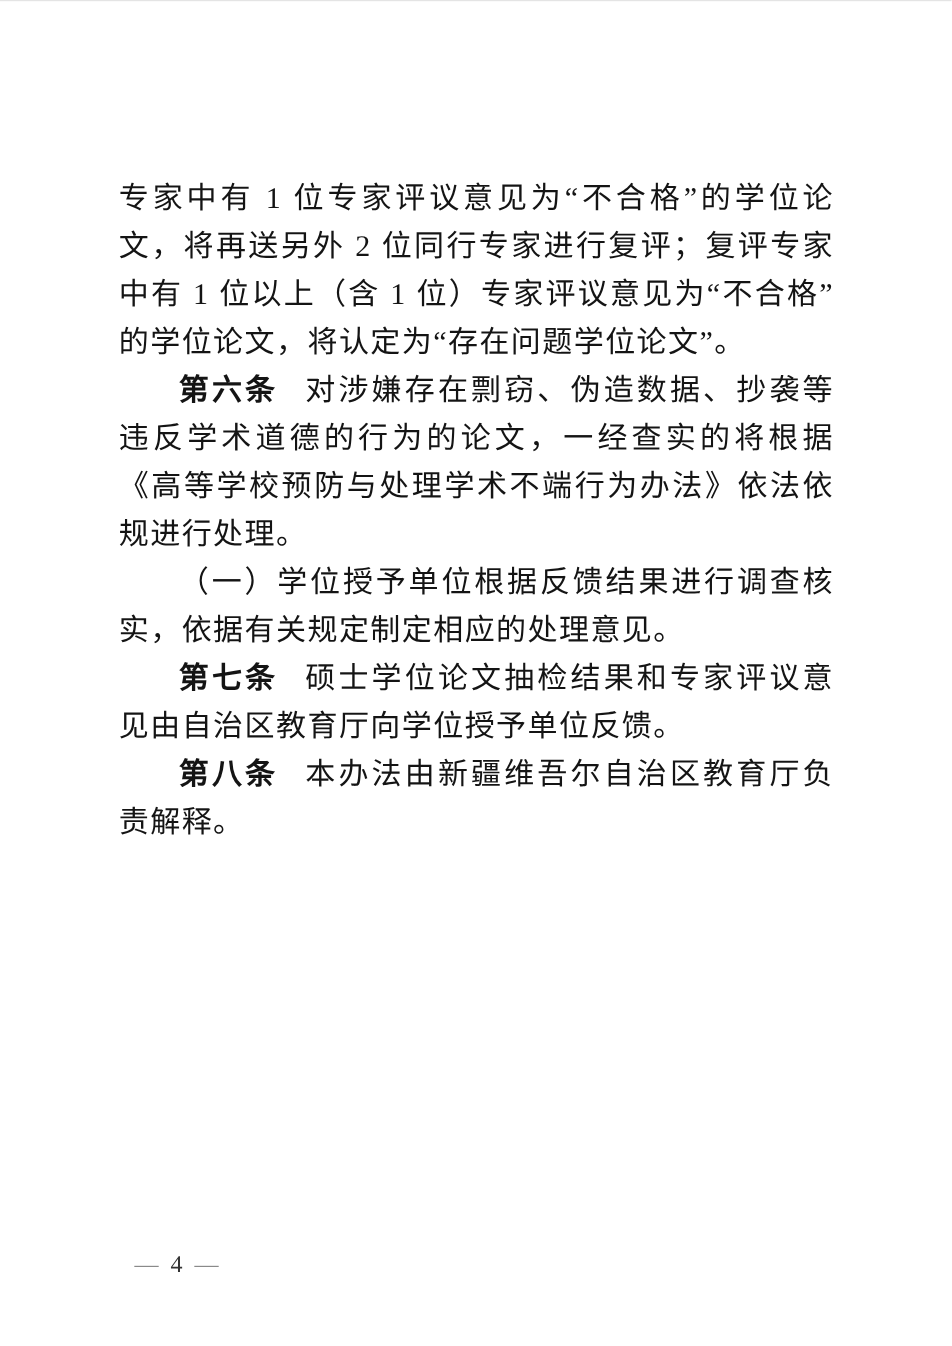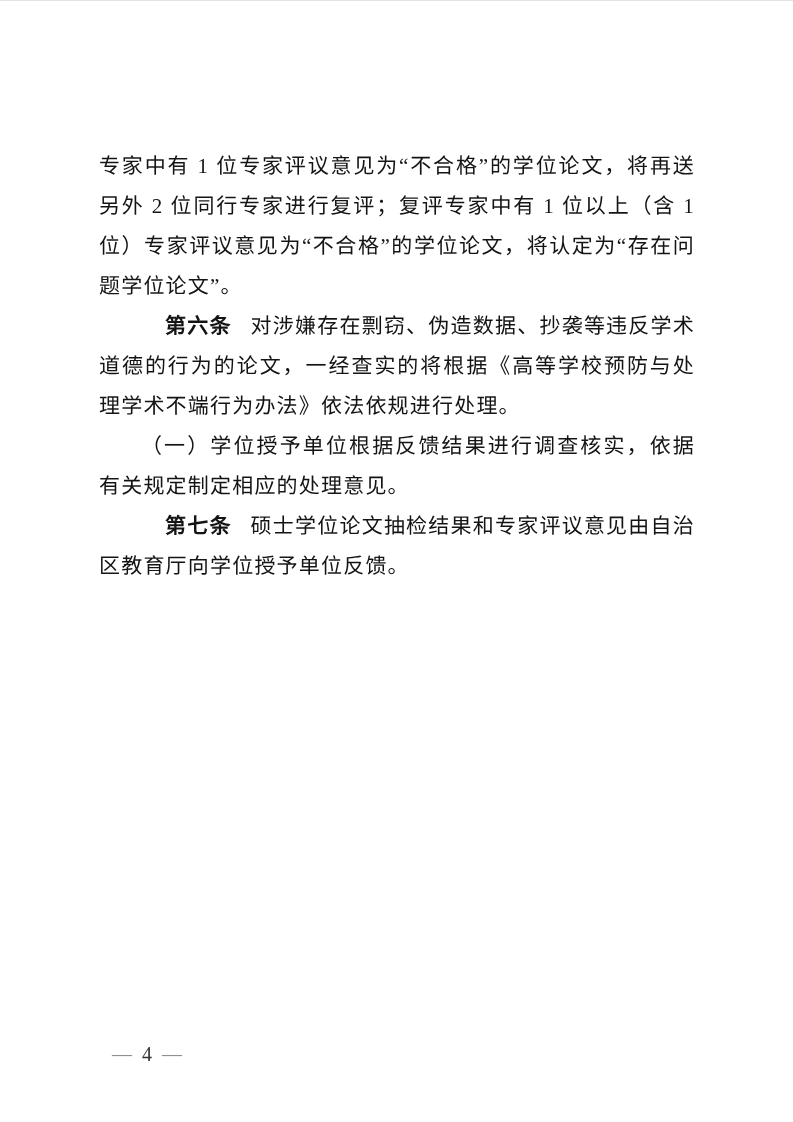--- a/index.html
+++ b/index.html
@@ -19,36 +19,35 @@
     top: 0; left: 0; right: 0;
     height: 1px;
     background: #e4e4e4;
   }
   .doc-content {
     position: absolute;
     top: 146px;
     left: 99px;
     width: 596px;
     color: #141414;
-    font-size: 21px;
+    font-size: 25px;
     line-height: 40px;
     letter-spacing: 1.2px;
     text-align: justify;
     text-justify: inter-ideograph;
   }
   .para {
     margin: 0;
   }
   .para.indent {
     text-indent: 2em;
   }
   .lead {
     font-weight: 700;
     margin-right: 0.9em;
-    margin-left: 24px;
   }
   .page-footer {
     position: absolute;
     top: 1040px;
     left: 104px;
     font-size: 20px;
     line-height: 28px;
     color: #2a2a2a;
     letter-spacing: 2px;
   }
@@ -71,16 +70,17 @@
 
   <p class="para indent"><span class="lead">第六条</span><span>对涉嫌存在剽窃、伪造数据、抄袭等违反学术道德的行为的论文，一经查实的将根据《高等学校预防与处理学术不端行为办法》依法依规进行处理。</span></p>
 
   <p class="para indent"><span>（一）学位授予单位根据反馈结果进行调查核实，依据有关规定制定相应的处理意见。</span></p>
 
   <p class="para indent"><span class="lead">第七条</span><span>硕士学位论文抽检结果和专家评议意见由自治区教育厅向学位授予单位反馈。</span></p>
 
 
 
 
+  <p class="para indent"><span class="lead">第八条</span><span>本办法由新疆维吾尔自治区教育厅负责解释。</span></p>
 
 </div>
 
 <div class="page-footer"><span class="footer-dash">—</span><span class="page-number">4</span><span class="footer-dash">—</span></div>
 
 </body></html>

